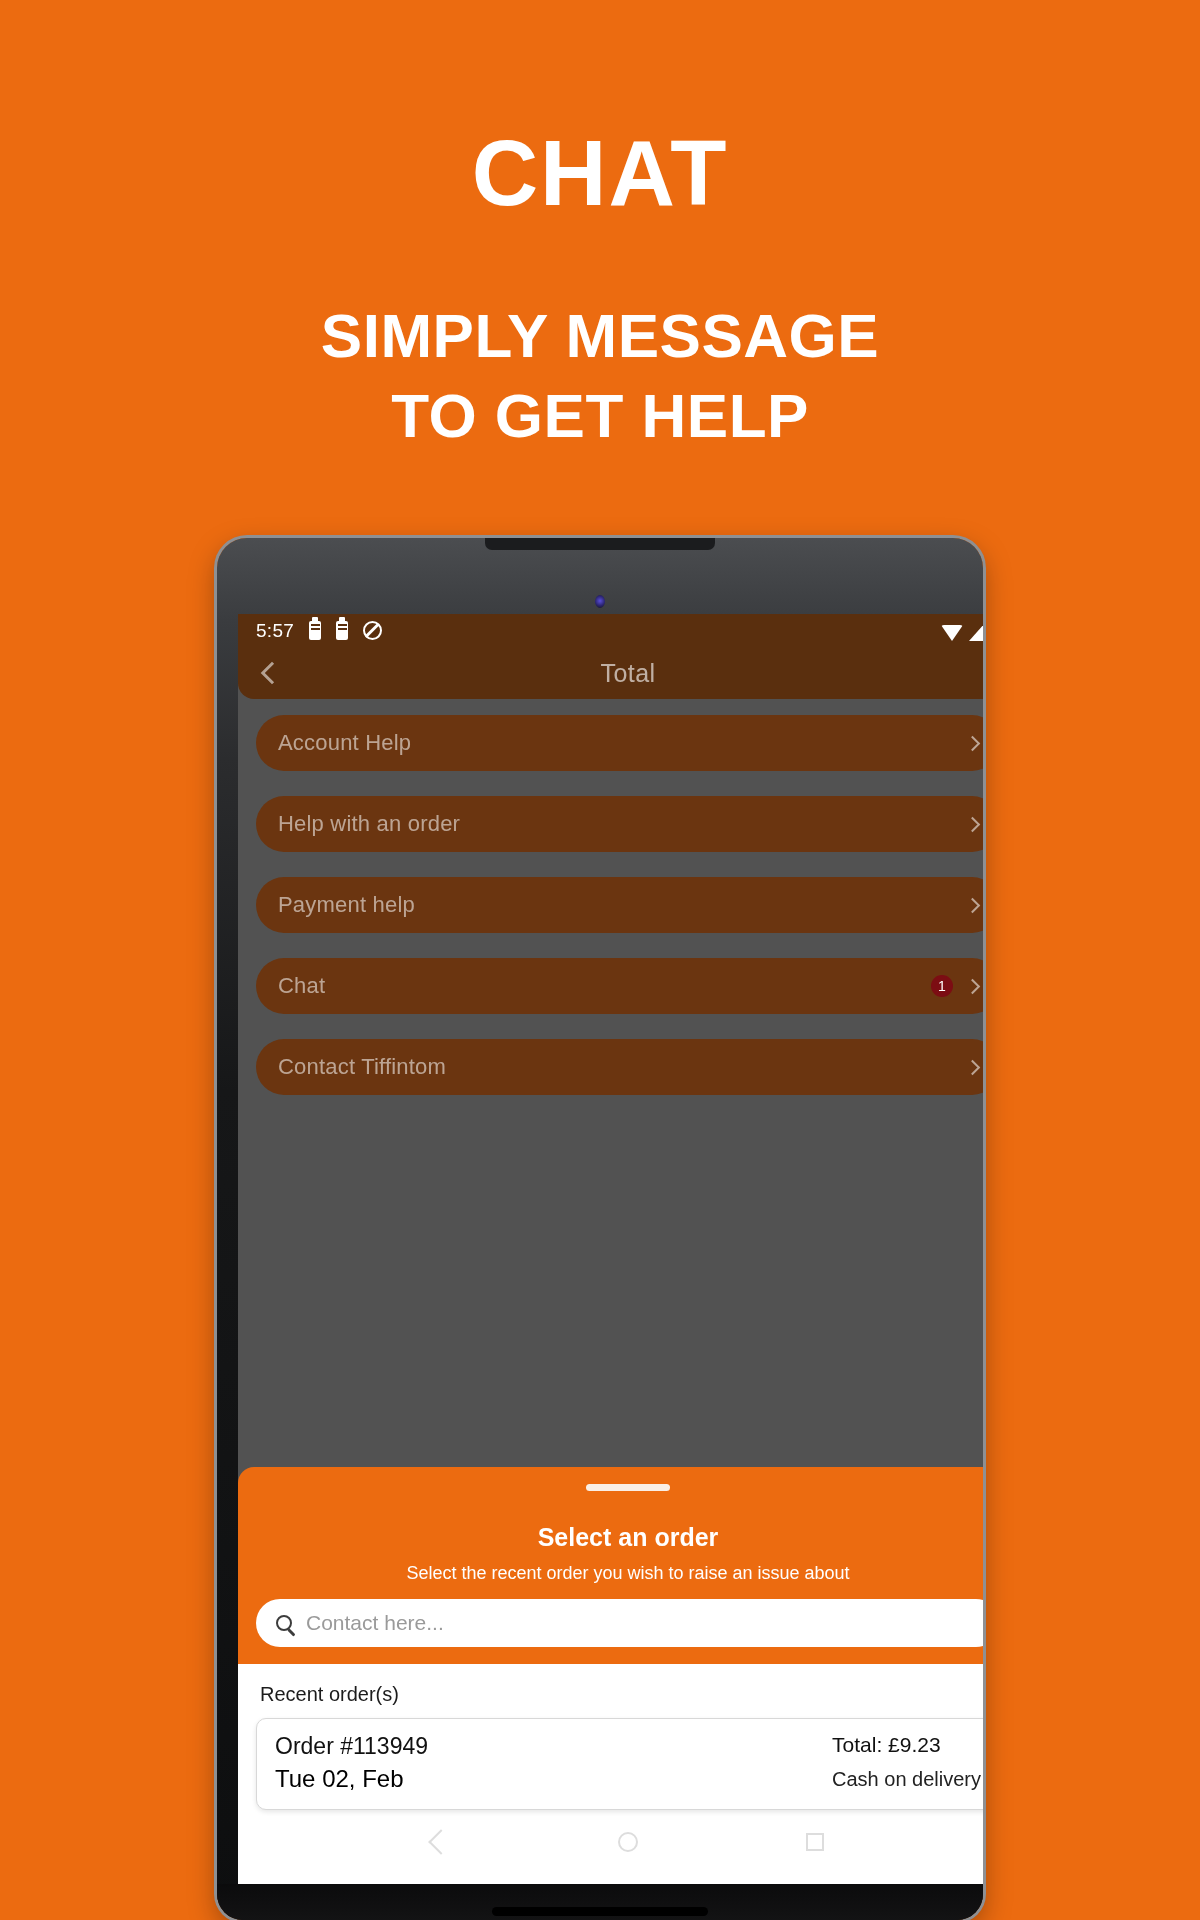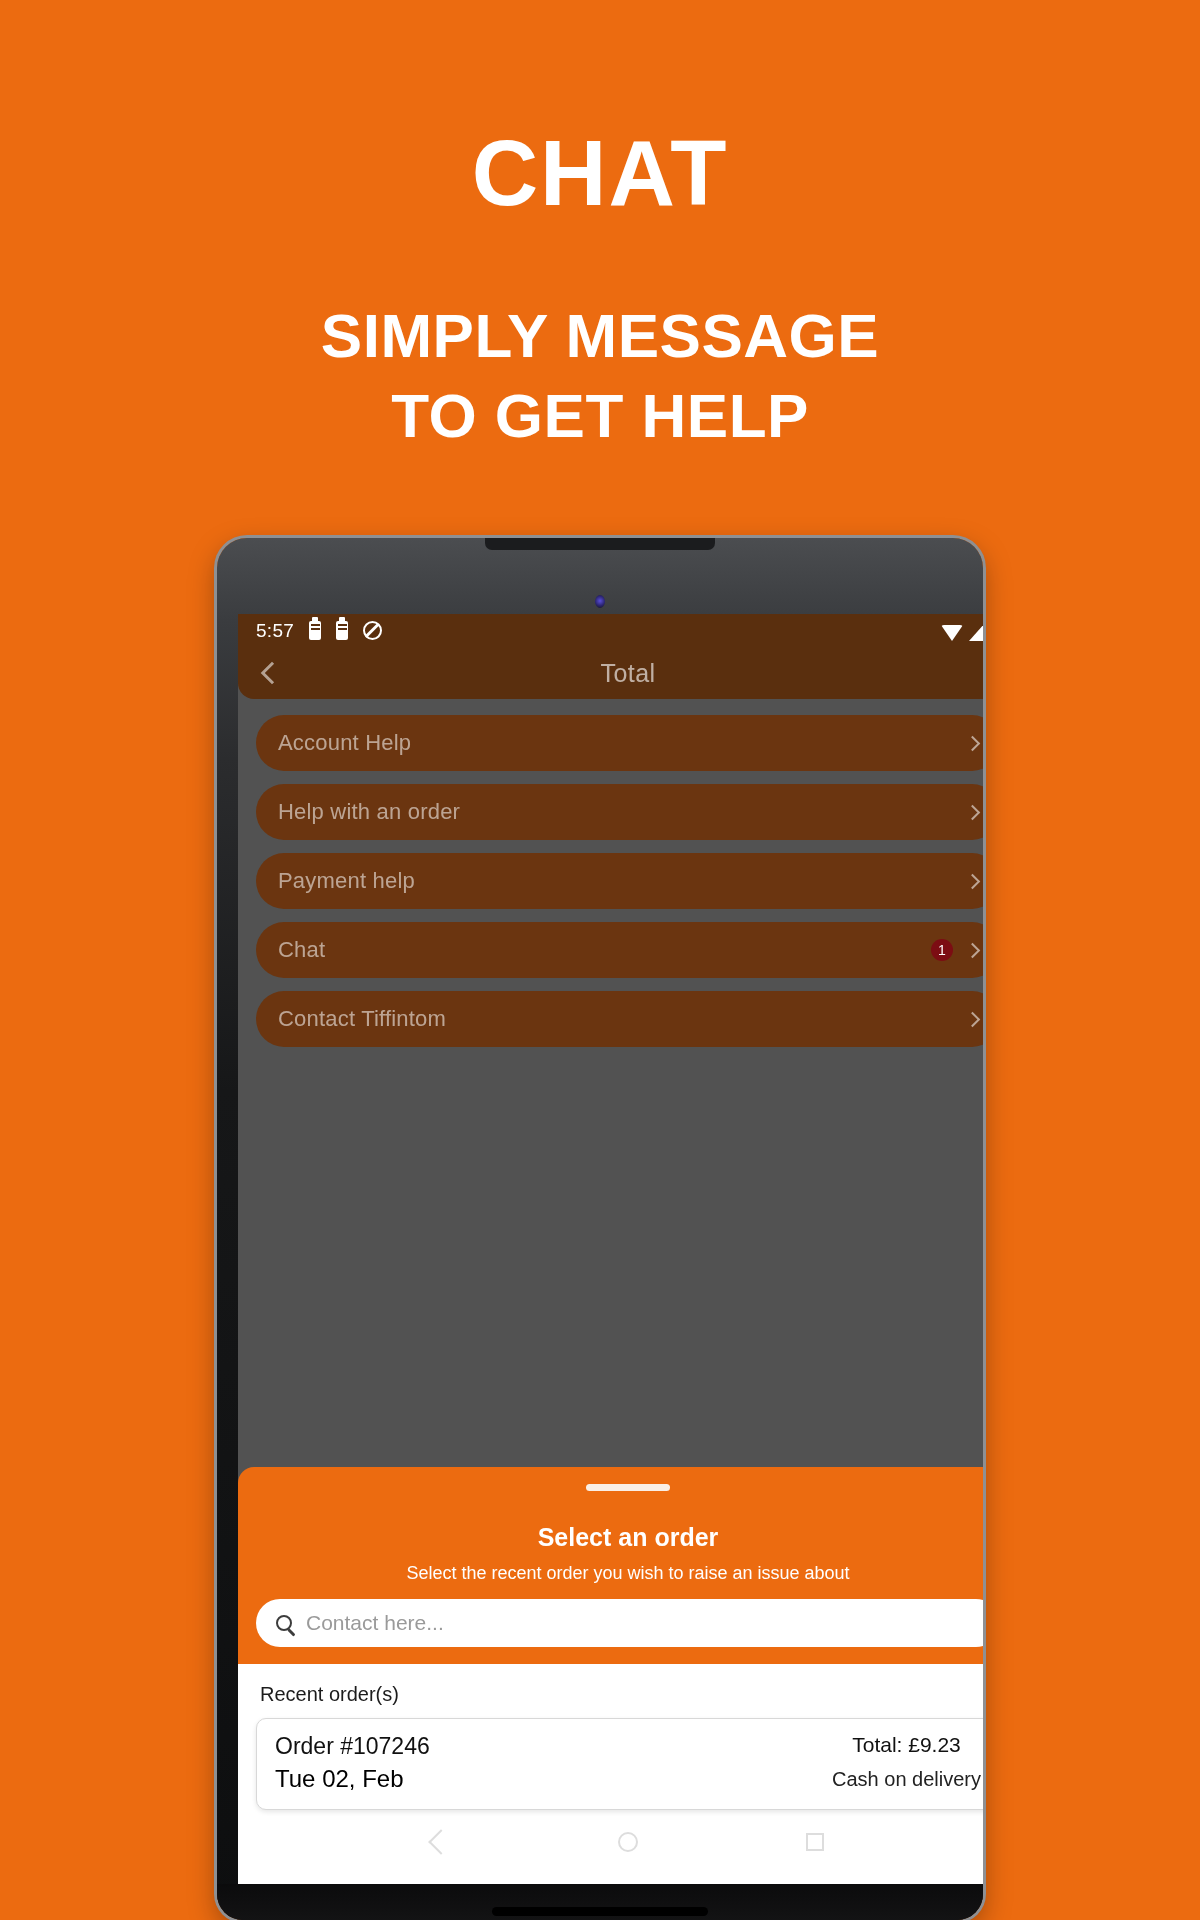--- a/index.html
+++ b/index.html
@@ -163,21 +163,21 @@
     text-align: center;
     font-size: 25px;
     color: rgba(255,255,255,0.62);
     letter-spacing: 0.4px;
   }
 
   
   .help-list { padding: 16px 18px 0 18px; }
   .help-item {
     height: 56px;
-    margin-bottom: 13px;
+    margin-bottom: 25px;
     background: #6B3510;
     border-radius: 28px;
     display: flex;
     align-items: center;
     padding: 6px 22px;
   }
   .help-label {
     font-size: 22px;
     color: rgba(255,255,255,0.55);
     letter-spacing: 0.2px;
@@ -261,21 +261,21 @@
     margin: 0 18px 18px 18px;
     background: #FFFFFF;
     border: 1px solid #d8d8d8;
     border-radius: 10px;
     box-shadow: 0 2px 5px rgba(0,0,0,0.10);
     padding: 14px 18px 16px 18px;
     display: flex;
     justify-content: space-between;
   }
   .order-col-left { display: flex; flex-direction: column; gap: 5px; }
-  .order-col-right { display: flex; flex-direction: column; gap: 11px; align-items: center; }
+  .order-col-right { display: flex; flex-direction: column; gap: 11px; align-items: flex-start; }
   .order-id { font-size: 23px; color: #111; }
   .order-date { font-size: 24px; color: #000000; }
   .order-total { font-size: 21px; color: #111; }
   .order-pay { font-size: 20px; color: #222; }
 
   .navbar-strip {
     height: 56px;
     background: #FFFFFF;
     display: flex;
     align-items: center;
@@ -402,21 +402,21 @@
           <span class="ic-search"></span>
           <span class="search-placeholder">Contact here...</span>
         </div>
       </div>
 
       <div class="sheet-body">
         <div class="recent-label">Recent order(s)</div>
 
         <div class="order-card">
           <div class="order-col-left">
-            <span class="order-id">Order #107246</span>
+            <span class="order-id">Order #113949</span>
             <span class="order-date">Tue 02, Feb</span>
           </div>
           <div class="order-col-right">
             <span class="order-total">Total: £9.23</span>
             <span class="order-pay">Cash on delivery</span>
           </div>
         </div>
 
         <div class="navbar-strip">
           <span class="nav-back"></span>

